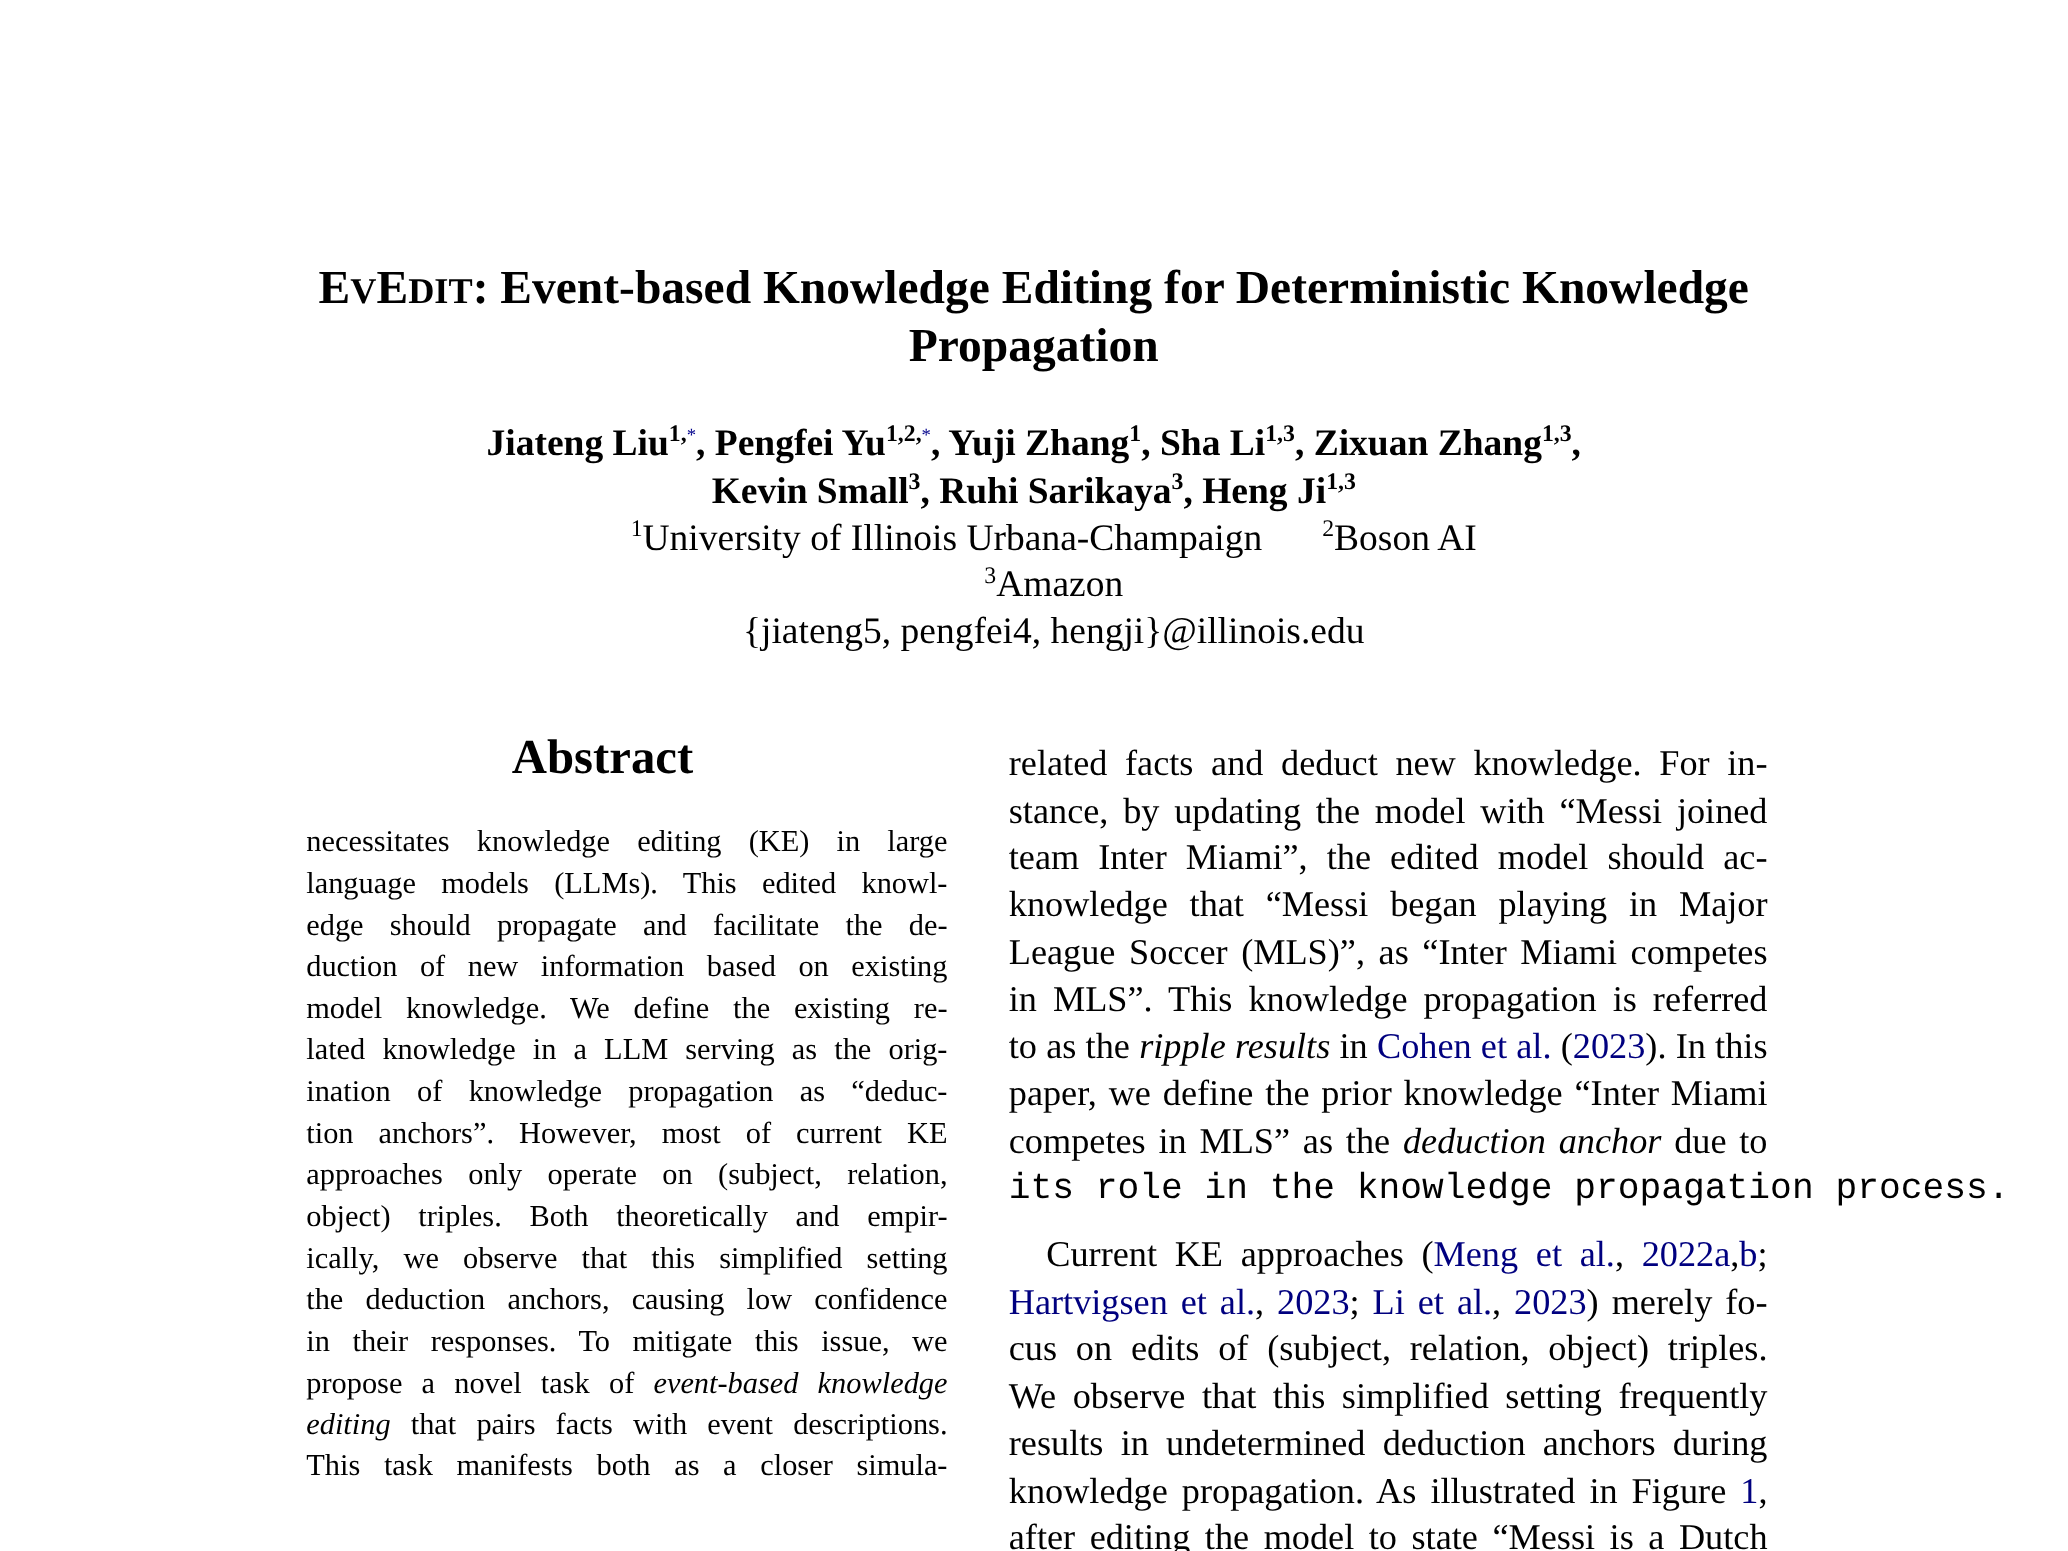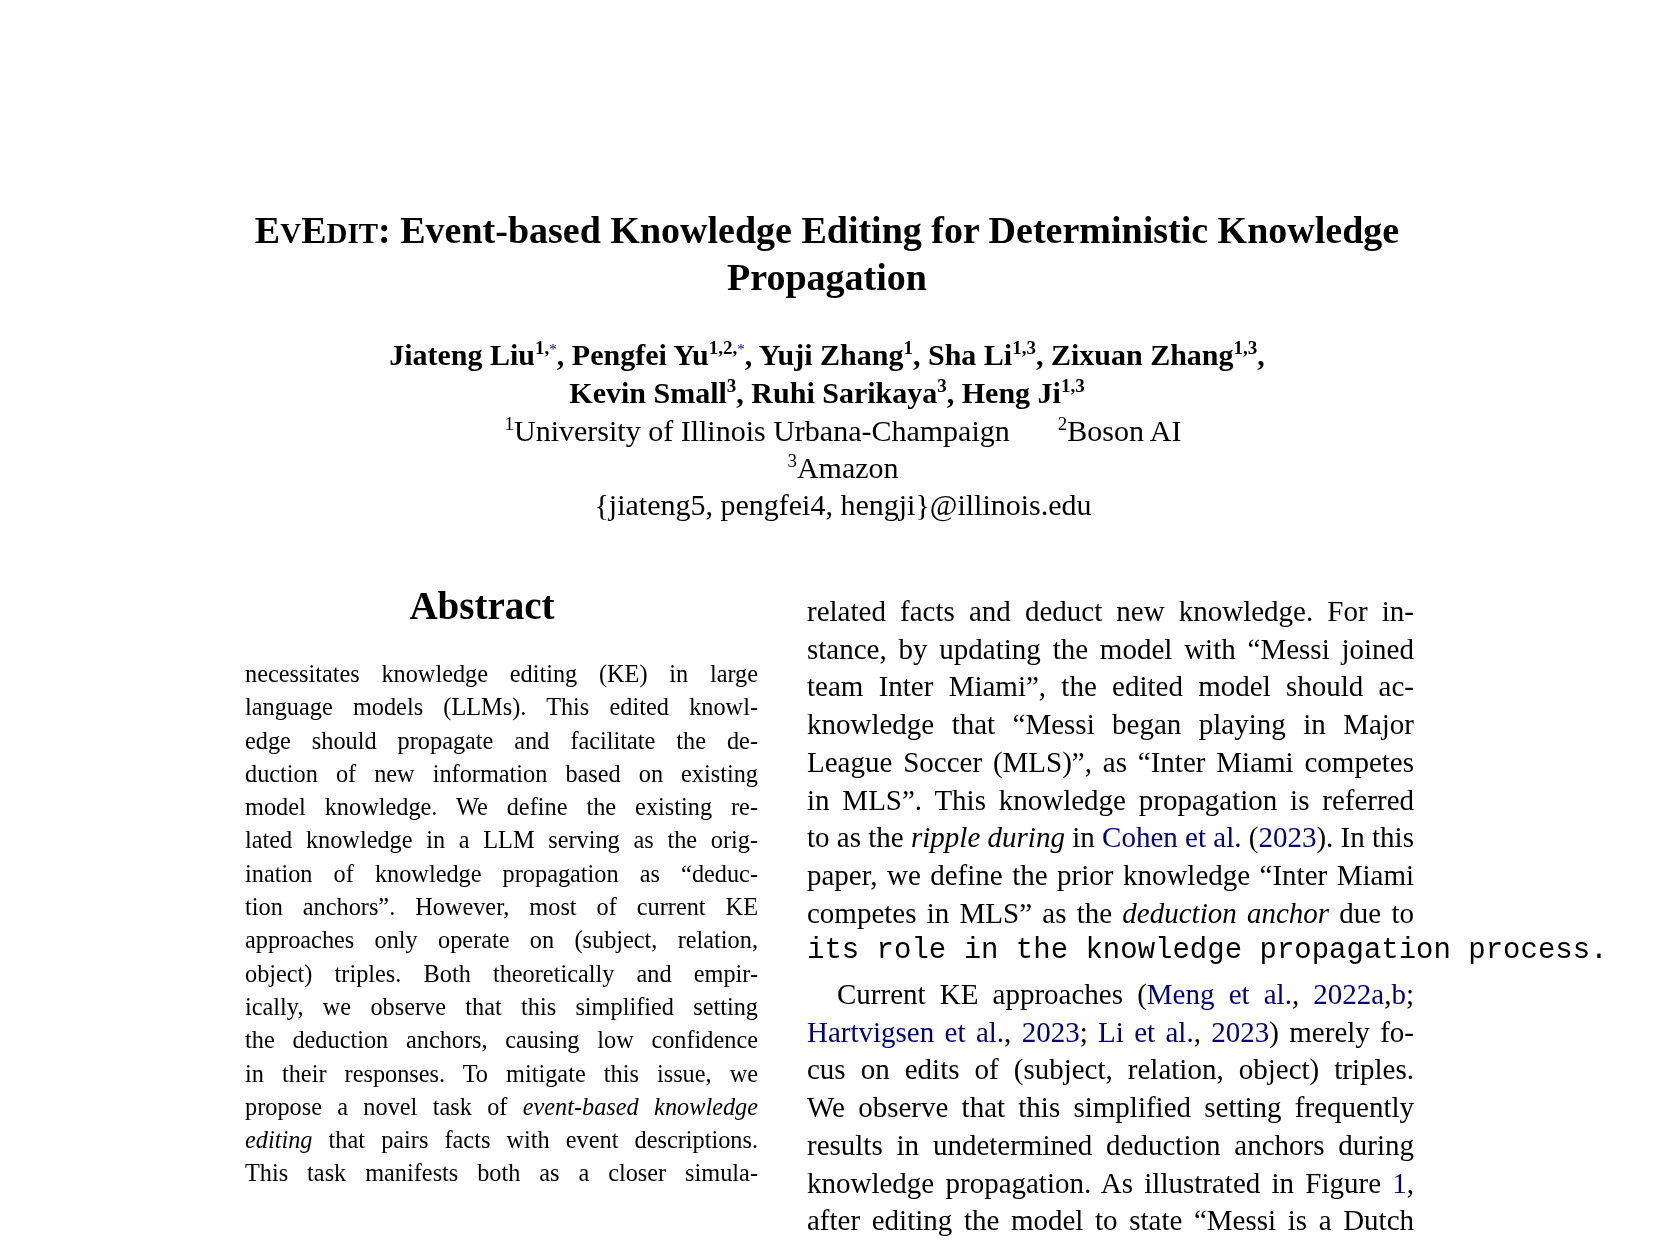--- a/index.html
+++ b/index.html
@@ -33,21 +33,21 @@
       position: absolute; left: 245px; width: 513px; top: 657px;
       font-size: 24.3px; line-height: 33.3px; text-align: justify;
     }
     .col-right {
       position: absolute; left: 807px; width: 607px; top: 593px;
       font-size: 29px; line-height: 37.7px; text-align: justify;
     }
     .line { display: block; white-space: nowrap; text-align: justify; text-align-last: justify; }
     .line.last { text-align-last: left; font-family: Liberation Mono, monospace; }
     .indent { padding-left: 30px; }
-    .para-gap { margin-top: 6px; }
+    .para-gap { margin-top: 16px; }
     .cite { color: #00007f; text-decoration: none; }
     em { font-style: italic; }
   </style>
 </head>
 <body>
 
 <div class="title">
   <div><span class="sc-big">E</span><span class="sc-small">V</span><span class="sc-big">E</span><span class="sc-small">DIT</span><span>: Event-based Knowledge Editing for Deterministic Knowledge</span></div>
   <div>Propagation</div>
 </div>
@@ -88,21 +88,21 @@
   <span class="line">This task manifests both as a closer simula-</span>
 </div>
 
 <div class="col-right">
   <span class="line">related facts and deduct new knowledge.  For in-</span>
   <span class="line">stance, by updating the model with “Messi joined</span>
   <span class="line">team Inter Miami”, the edited model should ac-</span>
   <span class="line">knowledge that “Messi began playing in Major</span>
   <span class="line">League Soccer (MLS)”, as “Inter Miami competes</span>
   <span class="line">in MLS”. This knowledge propagation is referred</span>
-  <span class="line"><span>to as the </span><em>ripple during</em><span> in </span><a class="cite">Cohen et al.</a><span> (</span><a class="cite">2023</a><span>). In this</span></span>
+  <span class="line"><span>to as the </span><em>ripple results</em><span> in </span><a class="cite">Cohen et al.</a><span> (</span><a class="cite">2023</a><span>). In this</span></span>
   <span class="line">paper, we define the prior knowledge “Inter Miami</span>
   <span class="line"><span>competes in MLS” as the </span><em>deduction anchor</em><span> due to</span></span>
   <span class="line last">its role in the knowledge propagation process.</span>
 
   <span class="line indent para-gap"><span>Current KE approaches (</span><a class="cite">Meng et al.</a><span>, </span><a class="cite">2022a</a><span>,</span><a class="cite">b</a><span>;</span></span>
   <span class="line"><a class="cite">Hartvigsen et al.</a><span>, </span><a class="cite">2023</a><span>; </span><a class="cite">Li et al.</a><span>, </span><a class="cite">2023</a><span>) merely fo-</span></span>
   <span class="line">cus on edits of (subject, relation, object) triples.</span>
   <span class="line">We observe that this simplified setting frequently</span>
   <span class="line">results in undetermined deduction anchors during</span>
   <span class="line"><span>knowledge propagation. As illustrated in Figure </span><a class="cite">1</a><span>,</span></span>

